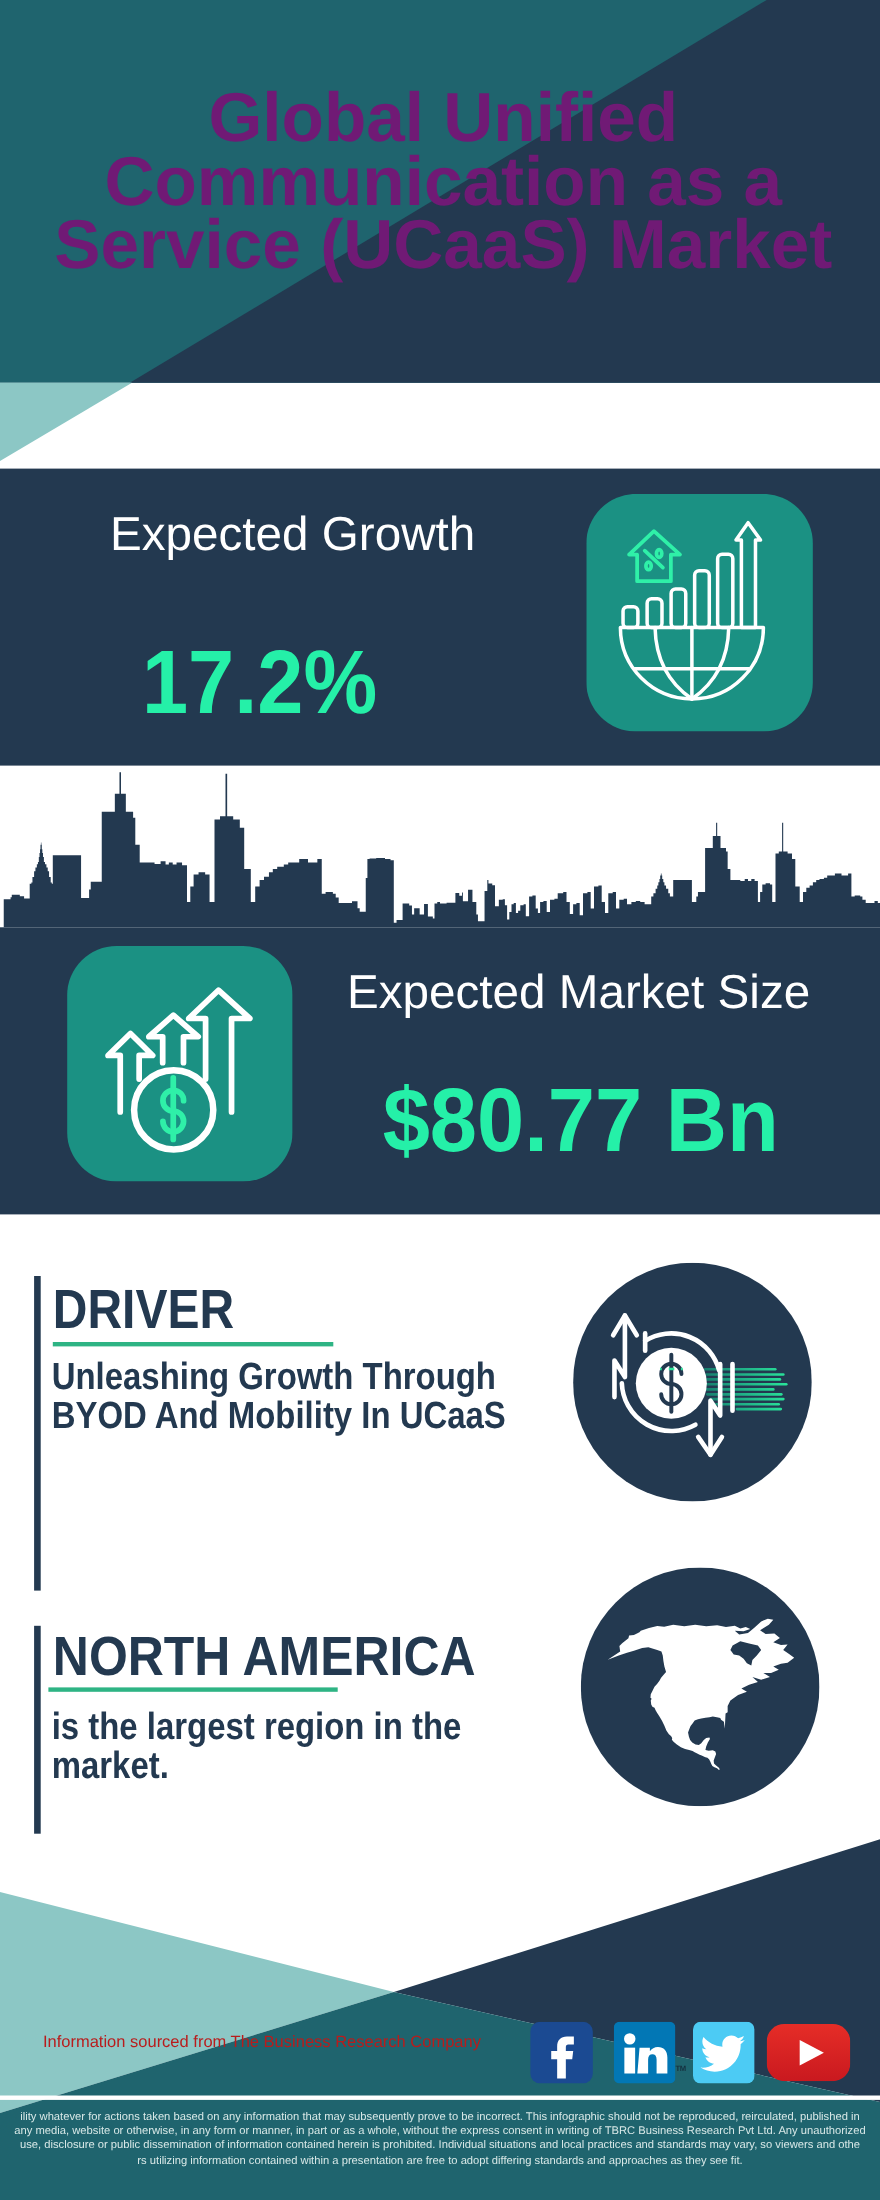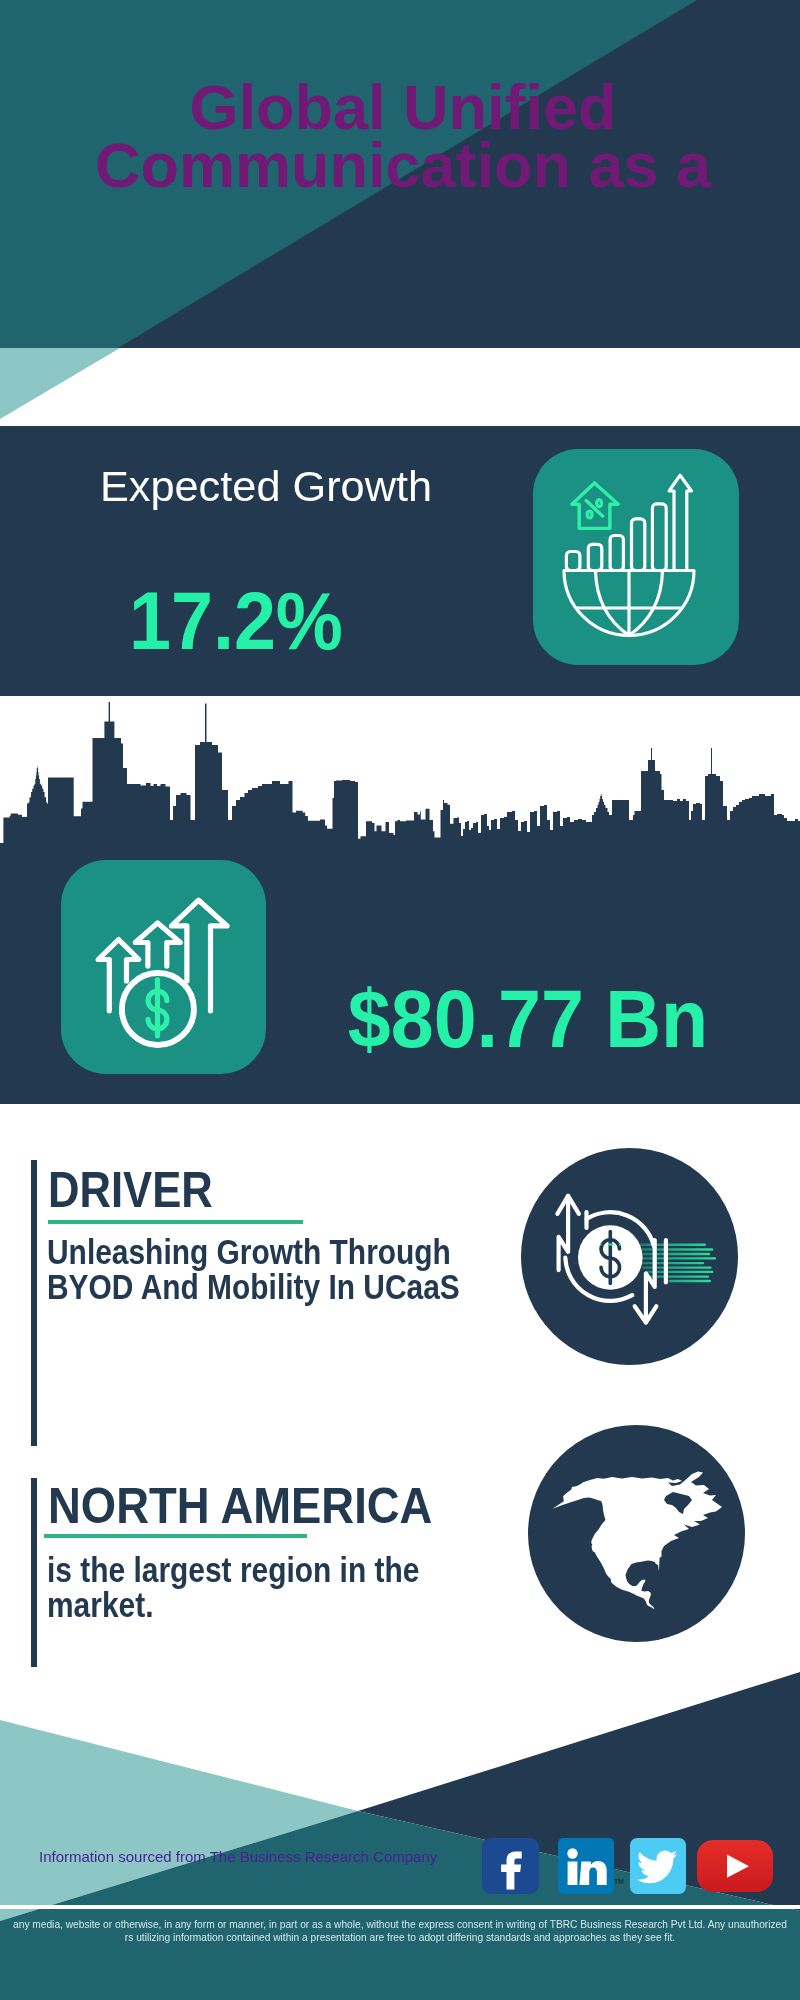--- a/index.html
+++ b/index.html
@@ -10,21 +10,21 @@
   .title{position:absolute;left:6px;width:794px;text-align:center;color:#701a75;font-weight:bold;
          font-size:63px;line-height:58px;}
   .statlabel{position:absolute;color:#fff;font-size:43.3px;line-height:49px;text-align:center;}
   .statvalue{position:absolute;color:#25f0a8;font-weight:bold;font-size:82px;line-height:82px;
              text-align:center;}
   .sechead{position:absolute;color:#233950;font-weight:bold;font-size:50.3px;line-height:50.3px;
            transform-origin:0 0;white-space:nowrap;}
   .secbody{position:absolute;color:#233950;font-weight:bold;font-size:34.4px;line-height:35.2px;
            transform:scaleX(0.870);transform-origin:0 0;}
   .secbody > div{white-space:nowrap;height:35.2px;}
-  .srcline{position:absolute;color:#4c1d95;font-size:15px;line-height:21px;}
+  .srcline{position:absolute;color:#b91c1c;font-size:15px;line-height:21px;}
   .srcline > div{white-space:nowrap;height:21px;}
   .disc{position:absolute;left:0;width:800px;text-align:center;color:#d8e8e7;
         font-size:10.2px;line-height:13.1px;}
   .disc > div{white-space:nowrap;height:13.2px;}
   .statlabel > div{white-space:nowrap;height:49px;}
 
 </style>
 </head>
 <body>
 
@@ -165,44 +165,48 @@
   <div class="abs" style="left:614px;top:1878px;font-size:7px;line-height:7px;color:#16303f;font-weight:bold;letter-spacing:-0.3px;">TM</div>
 
   <div class="abs" style="left:31px;top:1160px;width:6px;height:286px;background:#233950;"></div>
   <div class="abs" style="left:48px;top:1220px;width:255px;height:4px;background:#2eb484;"></div>
   <div class="abs" style="left:31px;top:1478px;width:6px;height:189px;background:#233950;"></div>
   <div class="abs" style="left:44px;top:1534px;width:263px;height:4px;background:#2eb484;"></div>
 
   <div class="title" style="top:78px;">
     <div>Global Unified</div>
     <div>Communication as a</div>
+    <div>Service (UCaaS) Market</div>
   </div>
 
   <div class="statlabel" style="left:38px;top:462px;width:456px;">
     <div>Expected Growth</div>
   </div>
   <div class="statvalue" style="left:8px;top:580px;width:456px;transform:scaleX(0.92);">17.2%</div>
 
   <div class="statlabel" style="left:290px;top:878px;width:472px;">
+    <div>Expected Market Size</div>
   </div>
   <div class="statvalue" style="left:292px;top:978px;width:472px;transform:scaleX(0.941);">$80.77 Bn</div>
 
   <div class="sechead" style="left:48px;top:1164.5px;transform:scaleX(0.867);">DRIVER</div>
   <div class="secbody" style="left:46.8px;top:1234.5px;">
     <div>Unleashing Growth Through</div>
     <div>BYOD And Mobility In UCaaS</div>
   </div>
 
   <div class="sechead" style="left:48px;top:1480.8px;transform:scaleX(0.903);">NORTH AMERICA</div>
   <div class="secbody" style="left:46.8px;top:1552.5px;">
     <div>is the largest region in the</div>
     <div>market.</div>
   </div>
 
   <div class="srcline" style="left:39px;top:1846px;">
     <div>Information sourced from The Business Research Company</div>
   </div>
 
   <div class="disc" style="top:1918px;">
+    <div>ility whatever for actions taken based on any information that may subsequently prove to be incorrect. This infographic should not be reproduced, reirculated, published in</div>
     <div>any media, website or otherwise, in any form or manner, in part or as a whole, without the express consent in writing of TBRC Business Research Pvt Ltd. Any unauthorized</div>
+    <div>use, disclosure or public dissemination of information contained herein is prohibited. Individual situations and local practices and standards may vary, so viewers and othe</div>
     <div>rs utilizing information contained within a presentation are free to adopt differing standards and approaches as they see fit.</div>
   </div>
 </div>
 
 </body></html>

